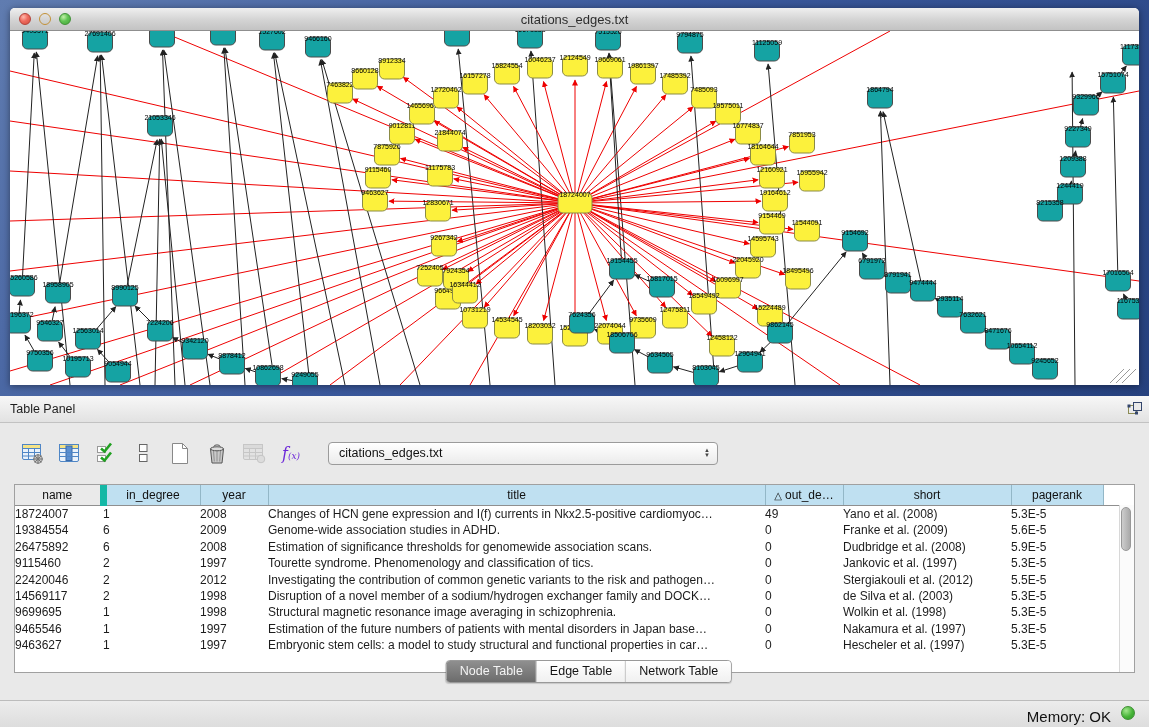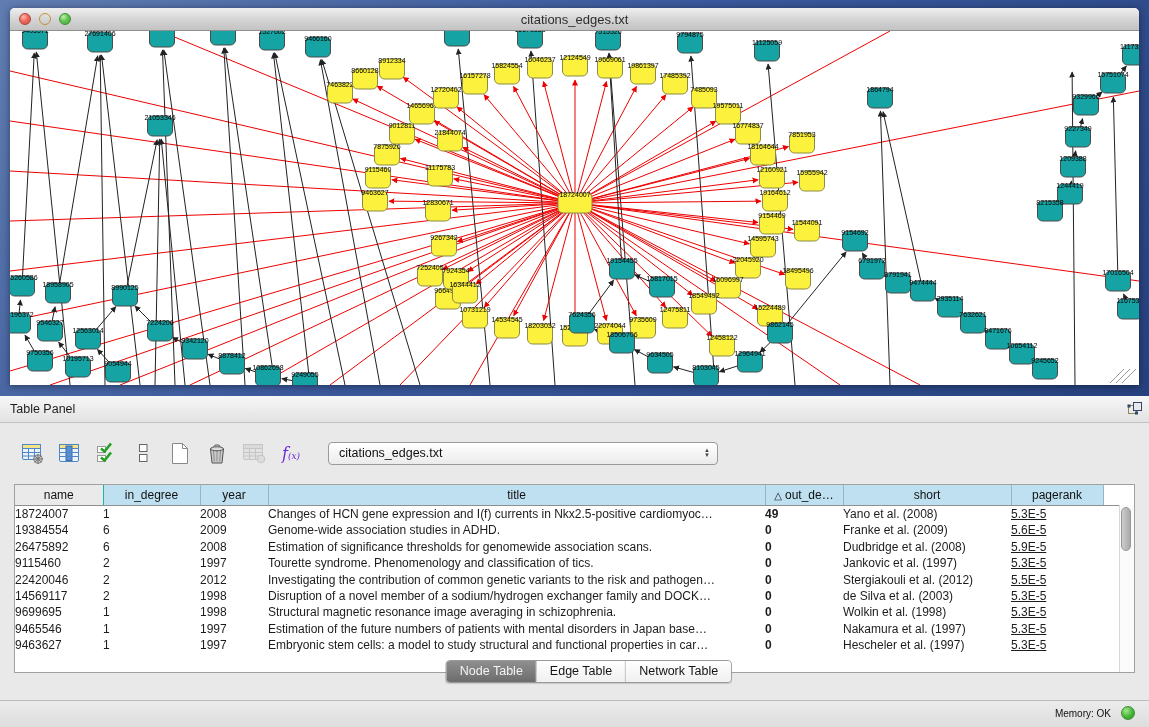--- a/index.html
+++ b/index.html
@@ -42,41 +42,41 @@
       display:flex;align-items:center;padding:0 7px 0 10px;font-size:12.5px;color:#101010;
       box-shadow:inset 0 1px 0 #fff;}
   .dd-arrows{margin-left:auto;display:flex;flex-direction:column;align-items:center;}
   .dd-arrows span{font-size:6px;line-height:5px;color:#444;}
 
   .table-box{position:absolute;left:14px;top:88px;width:1121px;height:189px;box-sizing:border-box;
       border:1px solid #a0a0a0;background:#fff;overflow:hidden;}
   table.grid{border-collapse:collapse;table-layout:fixed;width:1105px;font-size:12px;}
   table.grid th{height:20px;background:#bfe0f1;border-right:1px solid #93b7c7;border-bottom:1px solid #8f8f8f;
       font-weight:normal;color:#111;text-align:center;padding:0;overflow:hidden;white-space:nowrap;}
-  table.grid th.first{background:#eaeaea;border-right:1px solid #14b8a6;}
+  table.grid th.first{background:#eaeaea;border-right:7px solid #14b8a6;}
   table.grid th.last{border-right:none;background:#fff;}
   table.grid td{height:16px;line-height:16.4px;padding:0;white-space:nowrap;overflow:hidden;color:#1c1c1c;}
   td.c0{padding-left:6px;}  td.c1{padding-left:8px;}  td.c2{padding-left:20px;}
-  td.c3{padding-left:8px;}  td.c4{padding-left:6px;font-weight:bold;}  td.c5{padding-left:14px;} td.c6{padding-left:8px;text-decoration:underline;}
+  td.c3{padding-left:8px;}  td.c4{padding-left:6px;}  td.c5{padding-left:14px;} td.c6{padding-left:8px;}
   .sort-arrow{font-size:10px;margin-right:3px;}
   .vscroll{position:absolute;right:0;top:20px;bottom:0;width:14px;background:#fbfbfb;border-left:1px solid #d8d8d8;}
   .vthumb{position:absolute;left:1px;top:2px;width:10px;height:44px;border-radius:5px;
       background:linear-gradient(90deg,#cdcdcd,#a9a9a9);border:1px solid #989898;box-sizing:border-box;}
 
   .tab-bar{position:absolute;top:264px;left:50%;transform:translateX(-50%);display:flex;height:21px;
       border:1px solid #999;border-radius:4px;overflow:hidden;background:#fff;
       box-shadow:0 1px 1px rgba(0,0,0,.15);}
   .seg{padding:0 13px;line-height:21px;font-size:12.5px;color:#141414;
       background:linear-gradient(#ffffff,#f0f0f0);border-right:1px solid #b9b9b9;white-space:nowrap;}
   .seg:last-child{border-right:none;}
   .seg.selected{background:linear-gradient(#8f8f8f,#6c6c6c);color:#f4f4f4;}
 
   .status-bar{position:absolute;left:0;top:700px;width:1149px;height:27px;box-sizing:border-box;
       background:linear-gradient(#ececec,#dddddd);border-top:1px solid #bcbcbc;}
-  .memory{position:absolute;right:38px;top:7px;font-size:10px;color:#111;}
+  .memory{position:absolute;right:38px;top:7px;font-size:15px;color:#111;}
   .mem-dot{position:absolute;right:14px;top:5px;width:14px;height:14px;border-radius:50%;box-sizing:border-box;
       background:radial-gradient(circle at 35% 30%,#a3e78e,#46b337 55%,#2f9b2c);border:1px solid #3e8f33;}
 </style>
 </head>
 <body>
 
 <div class="app">
 
   <div class="network-frame">
     <div class="mac-window">

